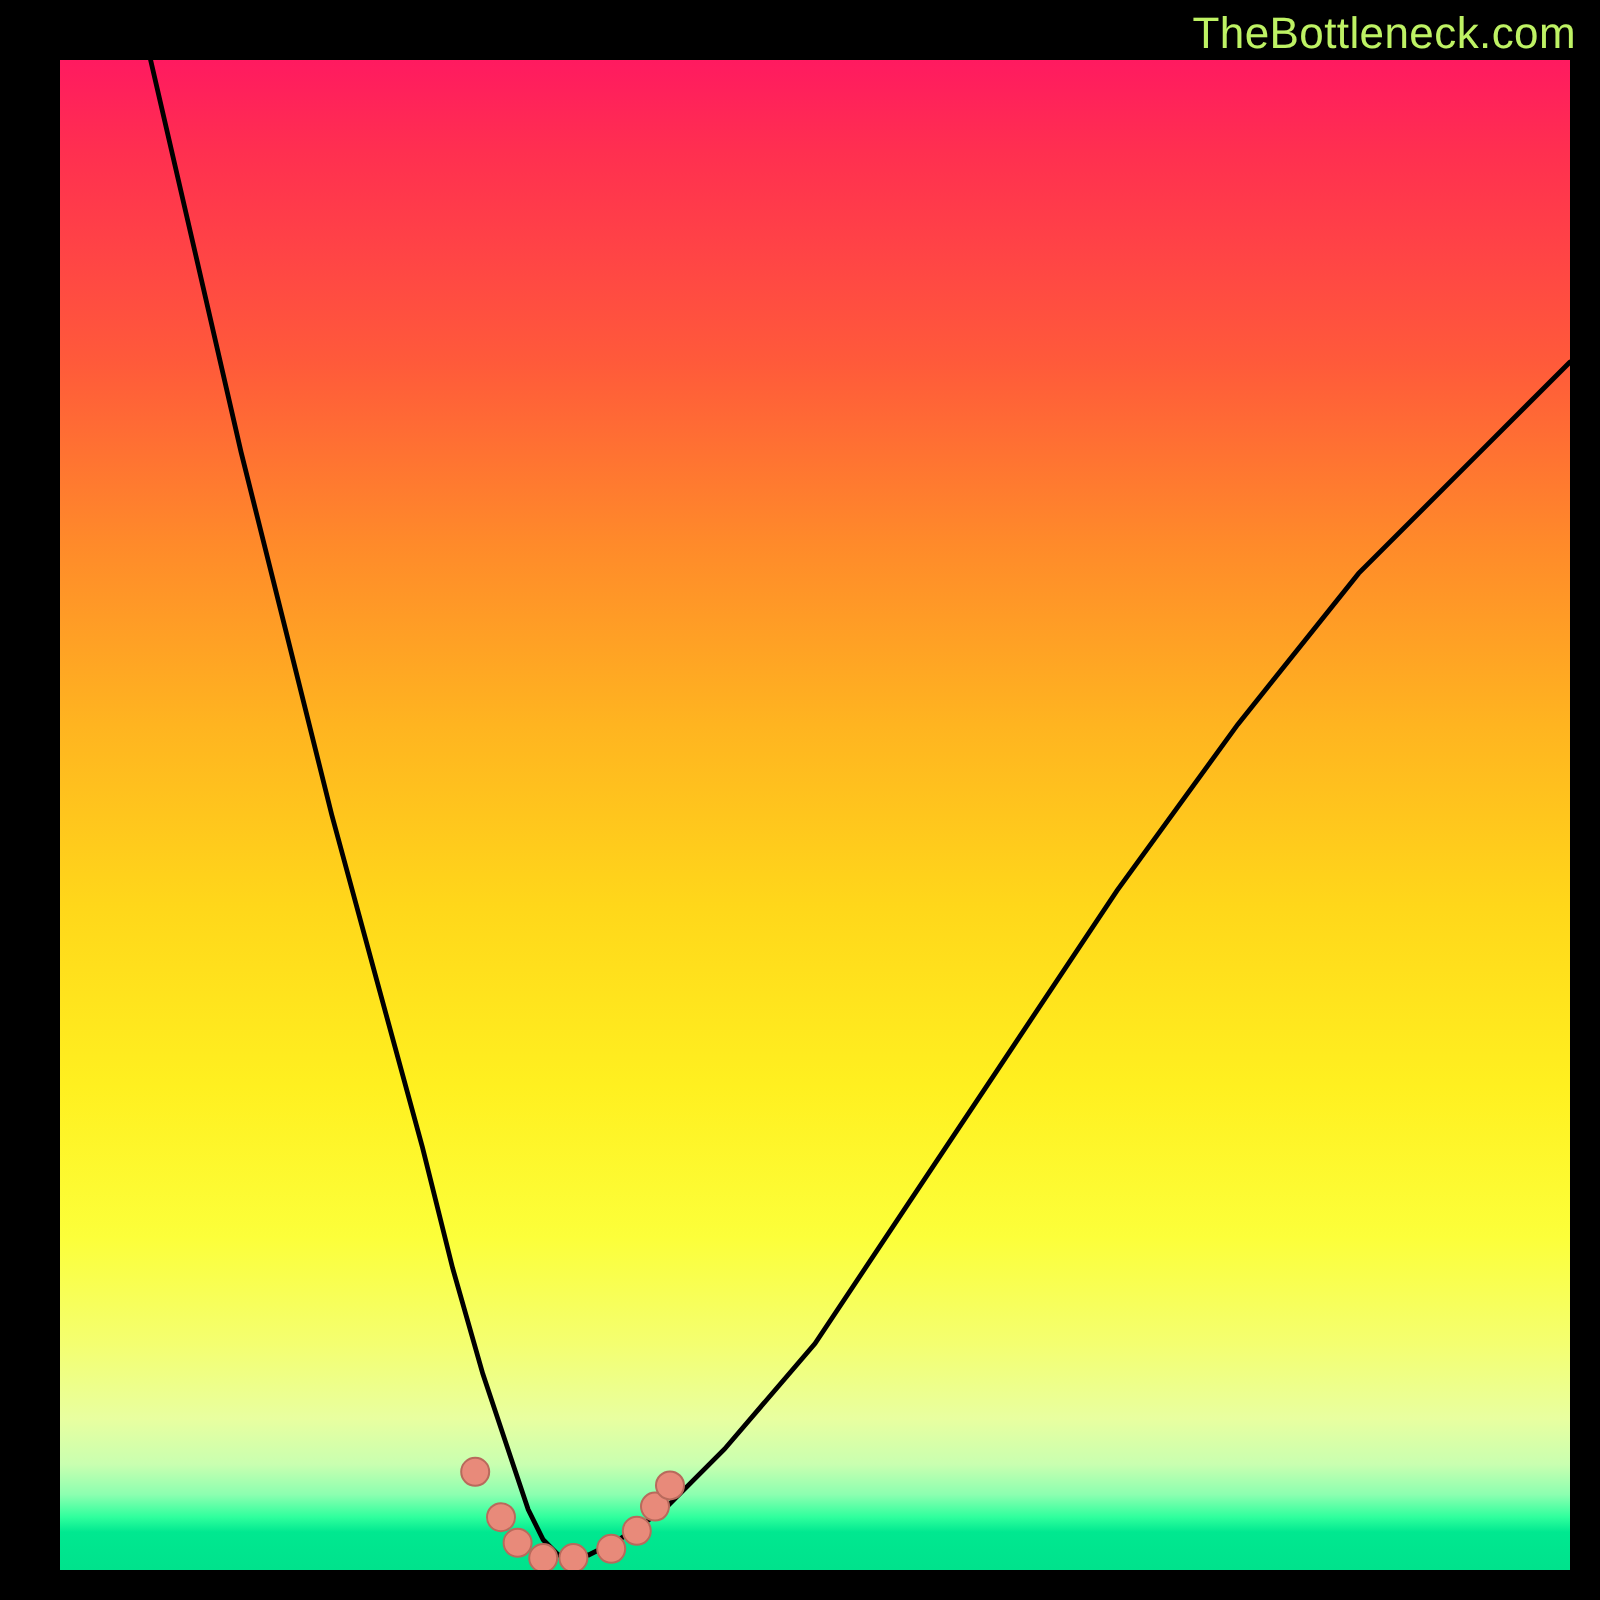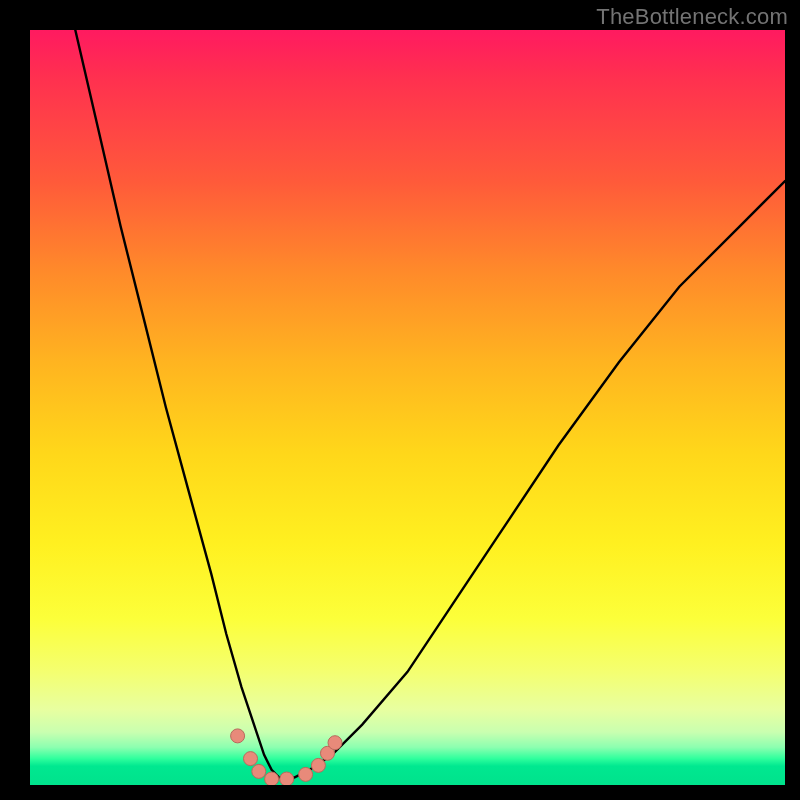--- a/index.html
+++ b/index.html
@@ -48,21 +48,21 @@
     );
   }
   svg.curves {
     position: absolute;
     inset: 0;
   }
   .watermark {
     position: absolute;
     top: 4px;
     right: 12px;
-    color: #737373;
+    color: #bef264;
     font-size: 22px;
     letter-spacing: 0.2px;
     font-weight: 400;
   }
 </style>
 </head>
 <body>
 
 <div class="frame">
   <div class="plot-area">

